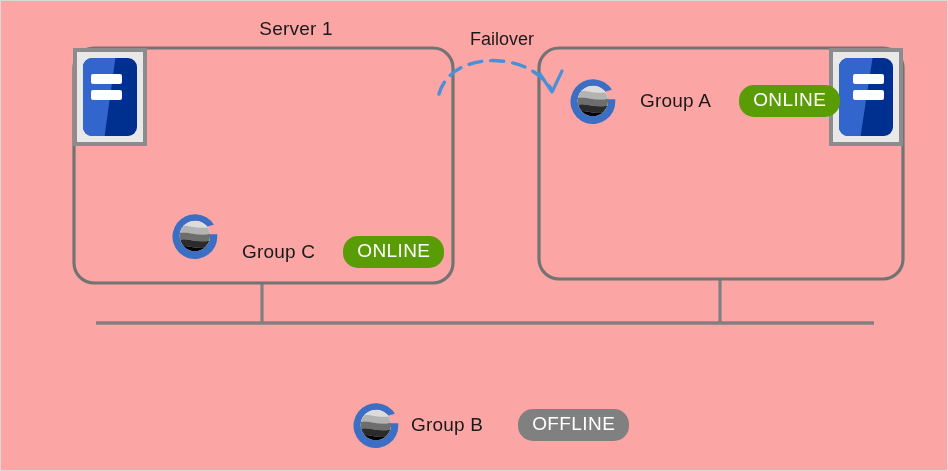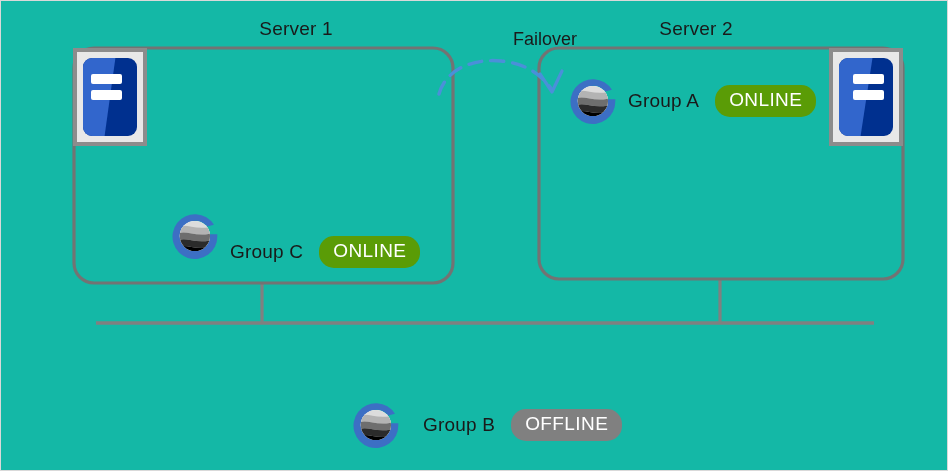--- a/index.html
+++ b/index.html
@@ -1,21 +1,21 @@
 <!DOCTYPE html>
 <html><head>
 <meta charset="utf-8">
 <style>
   html,body{margin:0;padding:0;background:#ffffff;}
   body{font-family:"Liberation Sans","DejaVu Sans",sans-serif;}
 
   #canvas{
     position:relative;
     width:948px;height:471px;
-    background:#14b8a6;
+    background:#fca5a5;
     box-sizing:border-box;
     border:1px solid #d9d9d9;
     overflow:hidden;
   }
 
   .svg-layer{position:absolute;left:0;top:0;width:948px;height:471px;pointer-events:none;}
 
   
   .server-title{
     position:absolute;
@@ -24,21 +24,21 @@
     white-space:nowrap;
     text-align:center;
     letter-spacing:.2px;
   }
   #title-s1{left:180px;top:17px;width:230px;}
   #title-s2{left:600px;top:17px;width:190px;}
 
   
   #failover-label{
     position:absolute;left:426px;top:28px;width:150px;
-    text-align:right;font-size:18px;color:#1a1a1a;white-space:nowrap;
+    text-align:center;font-size:18px;color:#1a1a1a;white-space:nowrap;
   }
 
   
   .machine-icon{
     position:absolute;
     box-sizing:border-box;
     background:#e8e8e8;
     border:4px solid #8c8c8c;
   }
   .machine-inner{
@@ -63,44 +63,44 @@
   }
   .machine-inner.flipr .machine-bar{left:26%;}
   .bar-a{top:20%;}
   .bar-b{top:41%;}
 
   
   .group-row{
     position:absolute;
     display:flex;
     align-items:center;
-    gap:0px;
+    gap:12px;
     white-space:nowrap;
   }
   .group-logo{width:56px;height:56px;flex:0 0 56px;}
   .group-name{
     font-size:19px;color:#1a1a1a;
     margin-left:6px;margin-right:16px;
     letter-spacing:.2px;
   }
   .status-badge{
     display:inline-block;
     font-size:19px;
     color:#ffffff;
     padding:5px 14px 7px 14px;
     border-radius:15px;
     letter-spacing:.4px;
     line-height:1.05;
   }
   .status-online{background:#5a9c06;}
-  .status-offline{background:#808080;}
+  .status-offline{background:#808080;margin-left:7px;}
 
   #group-a-row{left:565px;top:72px;}
   #group-c-row{left:167px;top:223px;}
-  #group-b-row{left:360px;top:396px;}
+  #group-b-row{left:336px;top:396px;}
 </style>
 </head>
 <body>
 
 <div id="canvas">
 
   <svg class="svg-layer" viewBox="0 0 948 471" xmlns="http://www.w3.org/2000/svg">
     <defs>
 
       <symbol id="globe-logo" viewBox="0 0 100 100">
@@ -136,21 +136,20 @@
     <path d="M438,93 C444,70 470,57 500,60 C522,62 540,72 551,89" fill="none" stroke="#4a90d9" stroke-width="3.4" stroke-dasharray="13 9" stroke-linecap="round"></path>
     <path d="M539,73 L551,91 L561,70" fill="none" stroke="#4a90d9" stroke-width="3.2" stroke-linecap="round" stroke-linejoin="round"></path>
 
     <use href="#globe-logo" x="565" y="72" width="56" height="56"></use>
     <use href="#globe-logo" x="167" y="207" width="56" height="56"></use>
     <use href="#globe-logo" x="348" y="396" width="56" height="56"></use>
   </svg>
 
   <div class="server-title" id="title-s1">Server 1</div>
 
-  <div class="server-title" id="title-s2">Server 2</div>
 
   <div id="failover-label">Failover</div>
 
   <div class="machine-icon" style="left:72px;top:47px;width:74px;height:98px;">
     <div class="machine-inner flip">
       <div class="face-light"></div>
       <div class="machine-bar bar-a"></div>
       <div class="machine-bar bar-b"></div>
     </div>
   </div>

